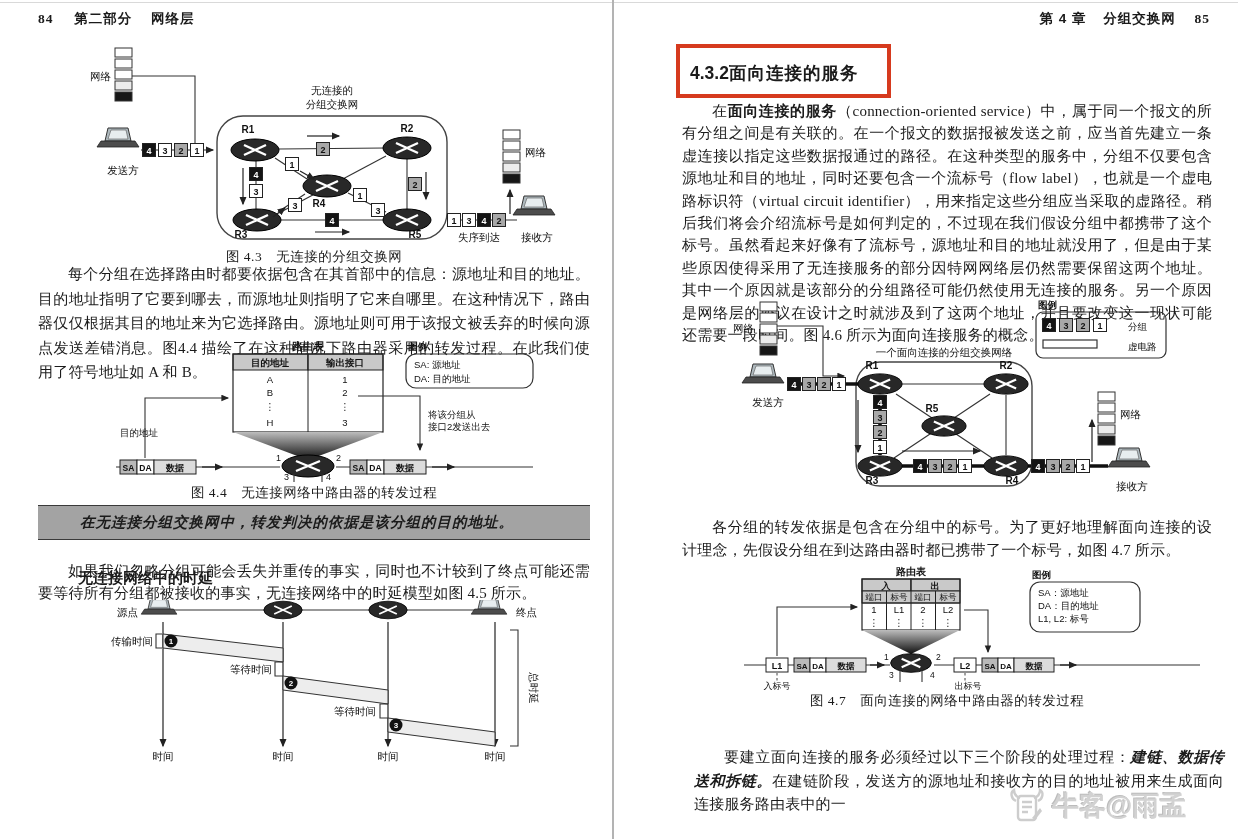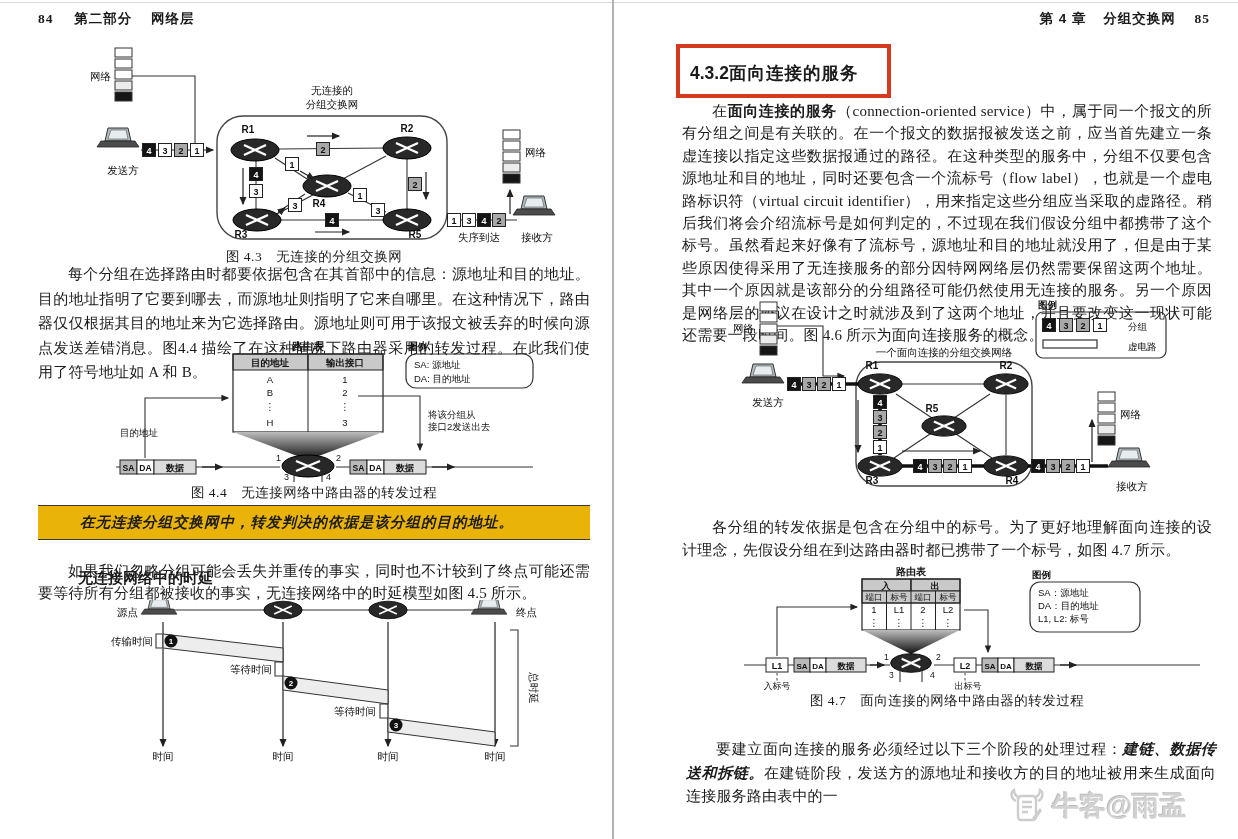--- a/index.html
+++ b/index.html
@@ -8,21 +8,21 @@
   .hairline-top{position:absolute;left:0;top:2px;width:100%;height:1px;background:#d9d9d9;}
   .divider{position:absolute;left:612px;top:0;width:2px;height:100%;background:#b3b3b3;}
 
   .abs{position:absolute;}
   .hdr{font-family:"Liberation Sans","DejaVu Sans",sans-serif;font-weight:600;font-size:13.5px;letter-spacing:1px;}
   .hdr .pgnum{font-family:"Liberation Serif",serif;font-weight:600;}
   .para{font-size:15px;line-height:22.4px;text-align:justify;letter-spacing:.2px;}
   .indent{text-indent:2em;}
   .figcap{font-size:13.5px;text-align:center;letter-spacing:.5px;}
   .subhead{font-family:"Liberation Sans","DejaVu Sans",sans-serif;font-weight:bold;font-size:15px;}
-  .notebox{background:#eab308;border-top:1.5px solid #3a3a3a;border-bottom:1.5px solid #3a3a3a;
+  .notebox{background:#a3a3a3;border-top:1.5px solid #3a3a3a;border-bottom:1.5px solid #3a3a3a;
            font-weight:bold;font-style:italic;font-size:14.5px;letter-spacing:1px;
            padding:7px 8px 7px 42px;box-sizing:border-box;}
   .redbox{border:4px solid #d63a1e;box-sizing:border-box;}
   .secnum{font-family:"Liberation Sans",sans-serif;font-weight:bold;font-size:17.5px;margin-right:0;}
   .sectitle{font-family:"Liberation Sans",sans-serif;font-weight:bold;font-size:17.5px;letter-spacing:1px;}
   b.cn{font-weight:bold;}
   .kt{font-weight:bold;font-style:italic;}
 
   
   svg text{font-family:"Liberation Sans","DejaVu Sans",sans-serif;fill:#111;}
@@ -656,21 +656,21 @@
       <text x="294" y="12" style="font-weight:bold;">图例</text>
       <rect x="292" y="16" width="110" height="50" rx="10"></rect>
       <text x="300" y="30">SA：源地址</text>
       <text x="300" y="43">DA：目的地址</text>
       <text x="300" y="56">L1, L2: 标号</text>
     </g>
   </svg>
   <div class="abs figcap" style="left:682px;top:692px;width:530px;">图 4.7　面向连接的网络中路由器的转发过程</div>
 
 
-  <p class="abs para indent" style="left:682px;top:734px;width:530px;margin:4px;line-height:23.5px;"><span>要建立面向连接的服务必须经过以下三个阶段的处理过程：</span><span class="kt">建链、数据传送和拆链。</span><span>在建链阶段，发送方的源地址和接收方的目的地址被用来生成面向连接服务路由表中的一</span></p>
+  <p class="abs para indent" style="left:682px;top:734px;width:530px;margin:12px;line-height:23.5px;"><span>要建立面向连接的服务必须经过以下三个阶段的处理过程：</span><span class="kt">建链、数据传送和拆链。</span><span>在建链阶段，发送方的源地址和接收方的目的地址被用来生成面向连接服务路由表中的一</span></p>
 
   <div class="abs watermark" style="left:1008px;top:788px;">
     <svg width="38" height="36" viewBox="0 0 38 36">
       <g fill="none" stroke="#cdcdcd" stroke-width="2.4">
         <path d="M8,13 C3,11 2,4 6,2 C6,7 9,9 12,10"></path>
         <path d="M30,13 C35,11 36,4 32,2 C32,7 29,9 26,10"></path>
         <rect x="10" y="8" width="18" height="24" rx="3"></rect>
         <path d="M14,14 h10 M14,19 h10 M14,24 h6"></path>
         <path d="M24,30 L32,20 L34,23 L27,32 Z" fill="#cdcdcd" stroke="none"></path>
       </g>

